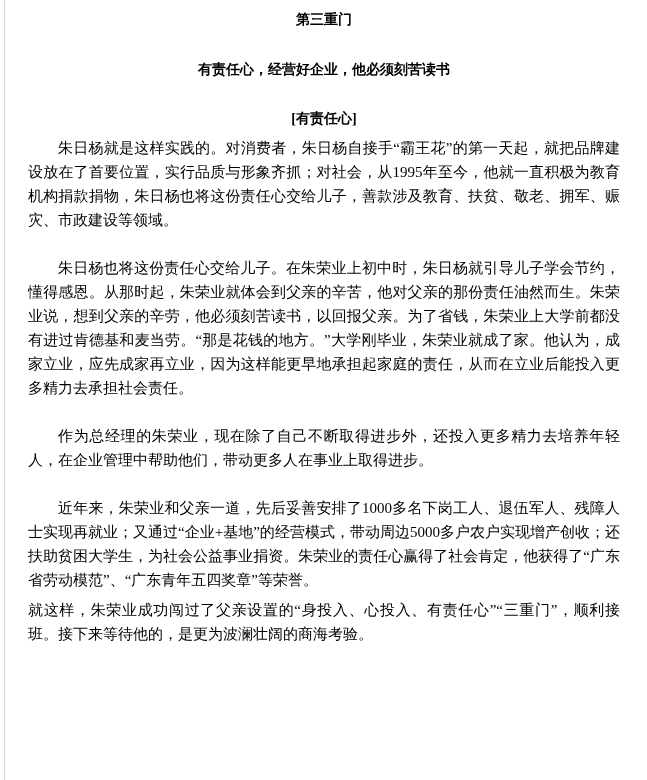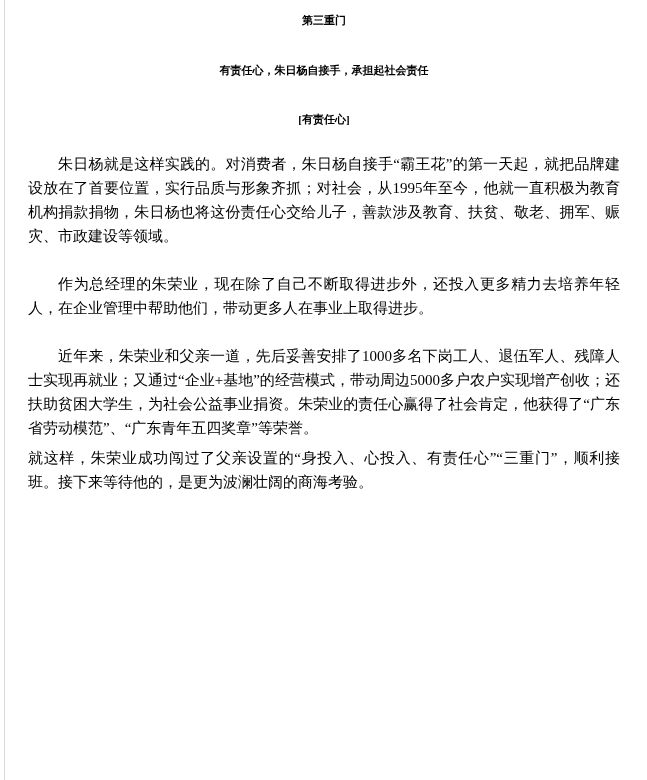--- a/index.html
+++ b/index.html
@@ -22,51 +22,52 @@
   }
   .doc {
     position: relative;
     padding: 8px 27px 0 28px;
     font-size: 15px;
     line-height: 24px;
   }
   .heading {
     font-weight: bold;
     text-align: center;
-    font-size: 11px;
+    font-size: 14px;
     line-height: 24px;
     margin: 0;
   }
   .heading.title    { margin-bottom: 26px; }
   .heading.subtitle { margin-bottom: 25px; }
-  .heading.section  { margin-bottom: 21px; }
+  .heading.section  { margin-bottom: 5px; }
   p.para {
     margin: 0 0 24px 0;
     text-align: justify;
     text-indent: 2em;
     word-break: break-all;
   }
   p.para.tight { margin-bottom: 6px; }
   p.para.flush { text-indent: 0; margin: 0; }
 </style>
 </head>
 <body>
 
 <div class="edge-line"></div>
 
 <div class="doc">
   <div class="heading title">第三重门</div>
 
-  <div class="heading subtitle">有责任心，朱日杨自接手，承担起社会责任</div>
+  <div class="heading subtitle">有责任心，经营好企业，他必须刻苦读书</div>
 
   <div class="heading section">[有责任心]</div>
 
 
 
   <p class="para">朱日杨就是这样实践的。对消费者，朱日杨自接手“霸王花”的第一天起，就把品牌建设放在了首要位置，实行品质与形象齐抓；对社会，从1995年至今，他就一直积极为教育机构捐款捐物，朱日杨也将这份责任心交给儿子，善款涉及教育、扶贫、敬老、拥军、赈灾、市政建设等领域。</p>
 
+  <p class="para">朱日杨也将这份责任心交给儿子。在朱荣业上初中时，朱日杨就引导儿子学会节约，懂得感恩。从那时起，朱荣业就体会到父亲的辛苦，他对父亲的那份责任油然而生。朱荣业说，想到父亲的辛劳，他必须刻苦读书，以回报父亲。为了省钱，朱荣业上大学前都没有进过肯德基和麦当劳。“那是花钱的地方。”大学刚毕业，朱荣业就成了家。他认为，成家立业，应先成家再立业，因为这样能更早地承担起家庭的责任，从而在立业后能投入更多精力去承担社会责任。</p>
 
   <p class="para">作为总经理的朱荣业，现在除了自己不断取得进步外，还投入更多精力去培养年轻人，在企业管理中帮助他们，带动更多人在事业上取得进步。</p>
 
   <p class="para tight">近年来，朱荣业和父亲一道，先后妥善安排了1000多名下岗工人、退伍军人、残障人士实现再就业；又通过“企业+基地”的经营模式，带动周边5000多户农户实现增产创收；还扶助贫困大学生，为社会公益事业捐资。朱荣业的责任心赢得了社会肯定，他获得了“广东省劳动模范”、“广东青年五四奖章”等荣誉。</p>
 
   <p class="para flush">就这样，朱荣业成功闯过了父亲设置的“身投入、心投入、有责任心”“三重门”，顺利接班。接下来等待他的，是更为波澜壮阔的商海考验。</p>
 </div>
 
 </body></html>

